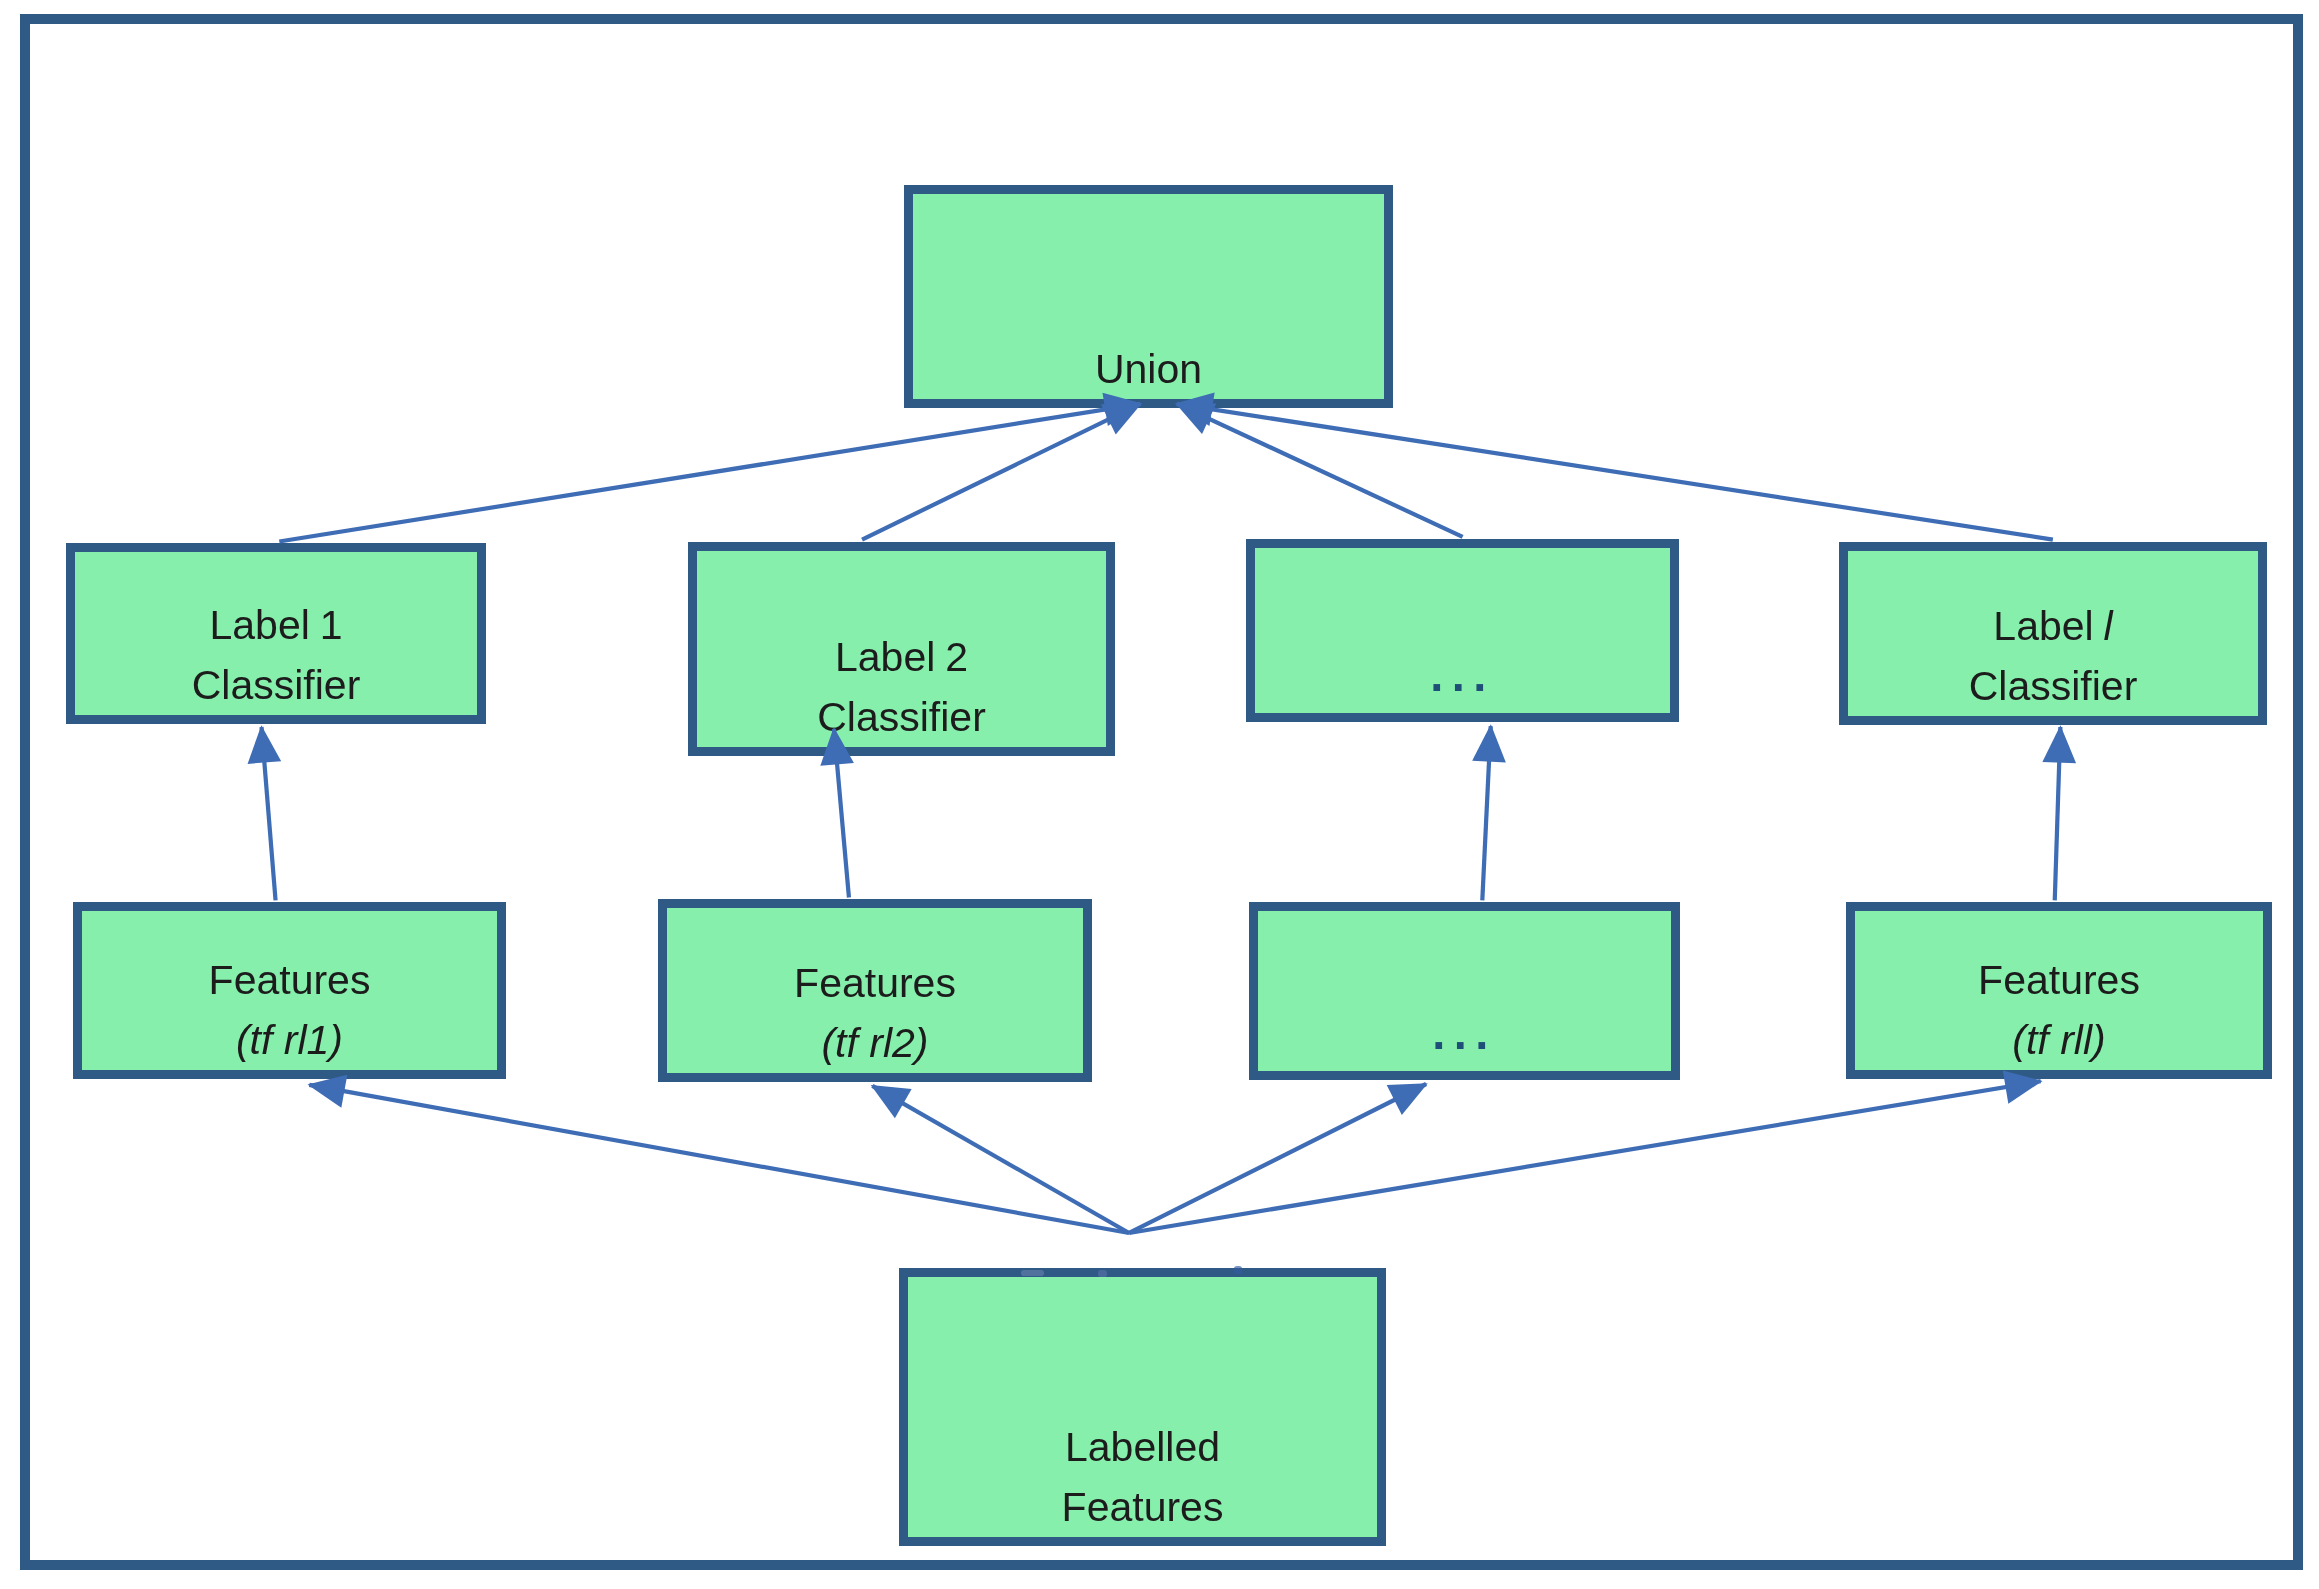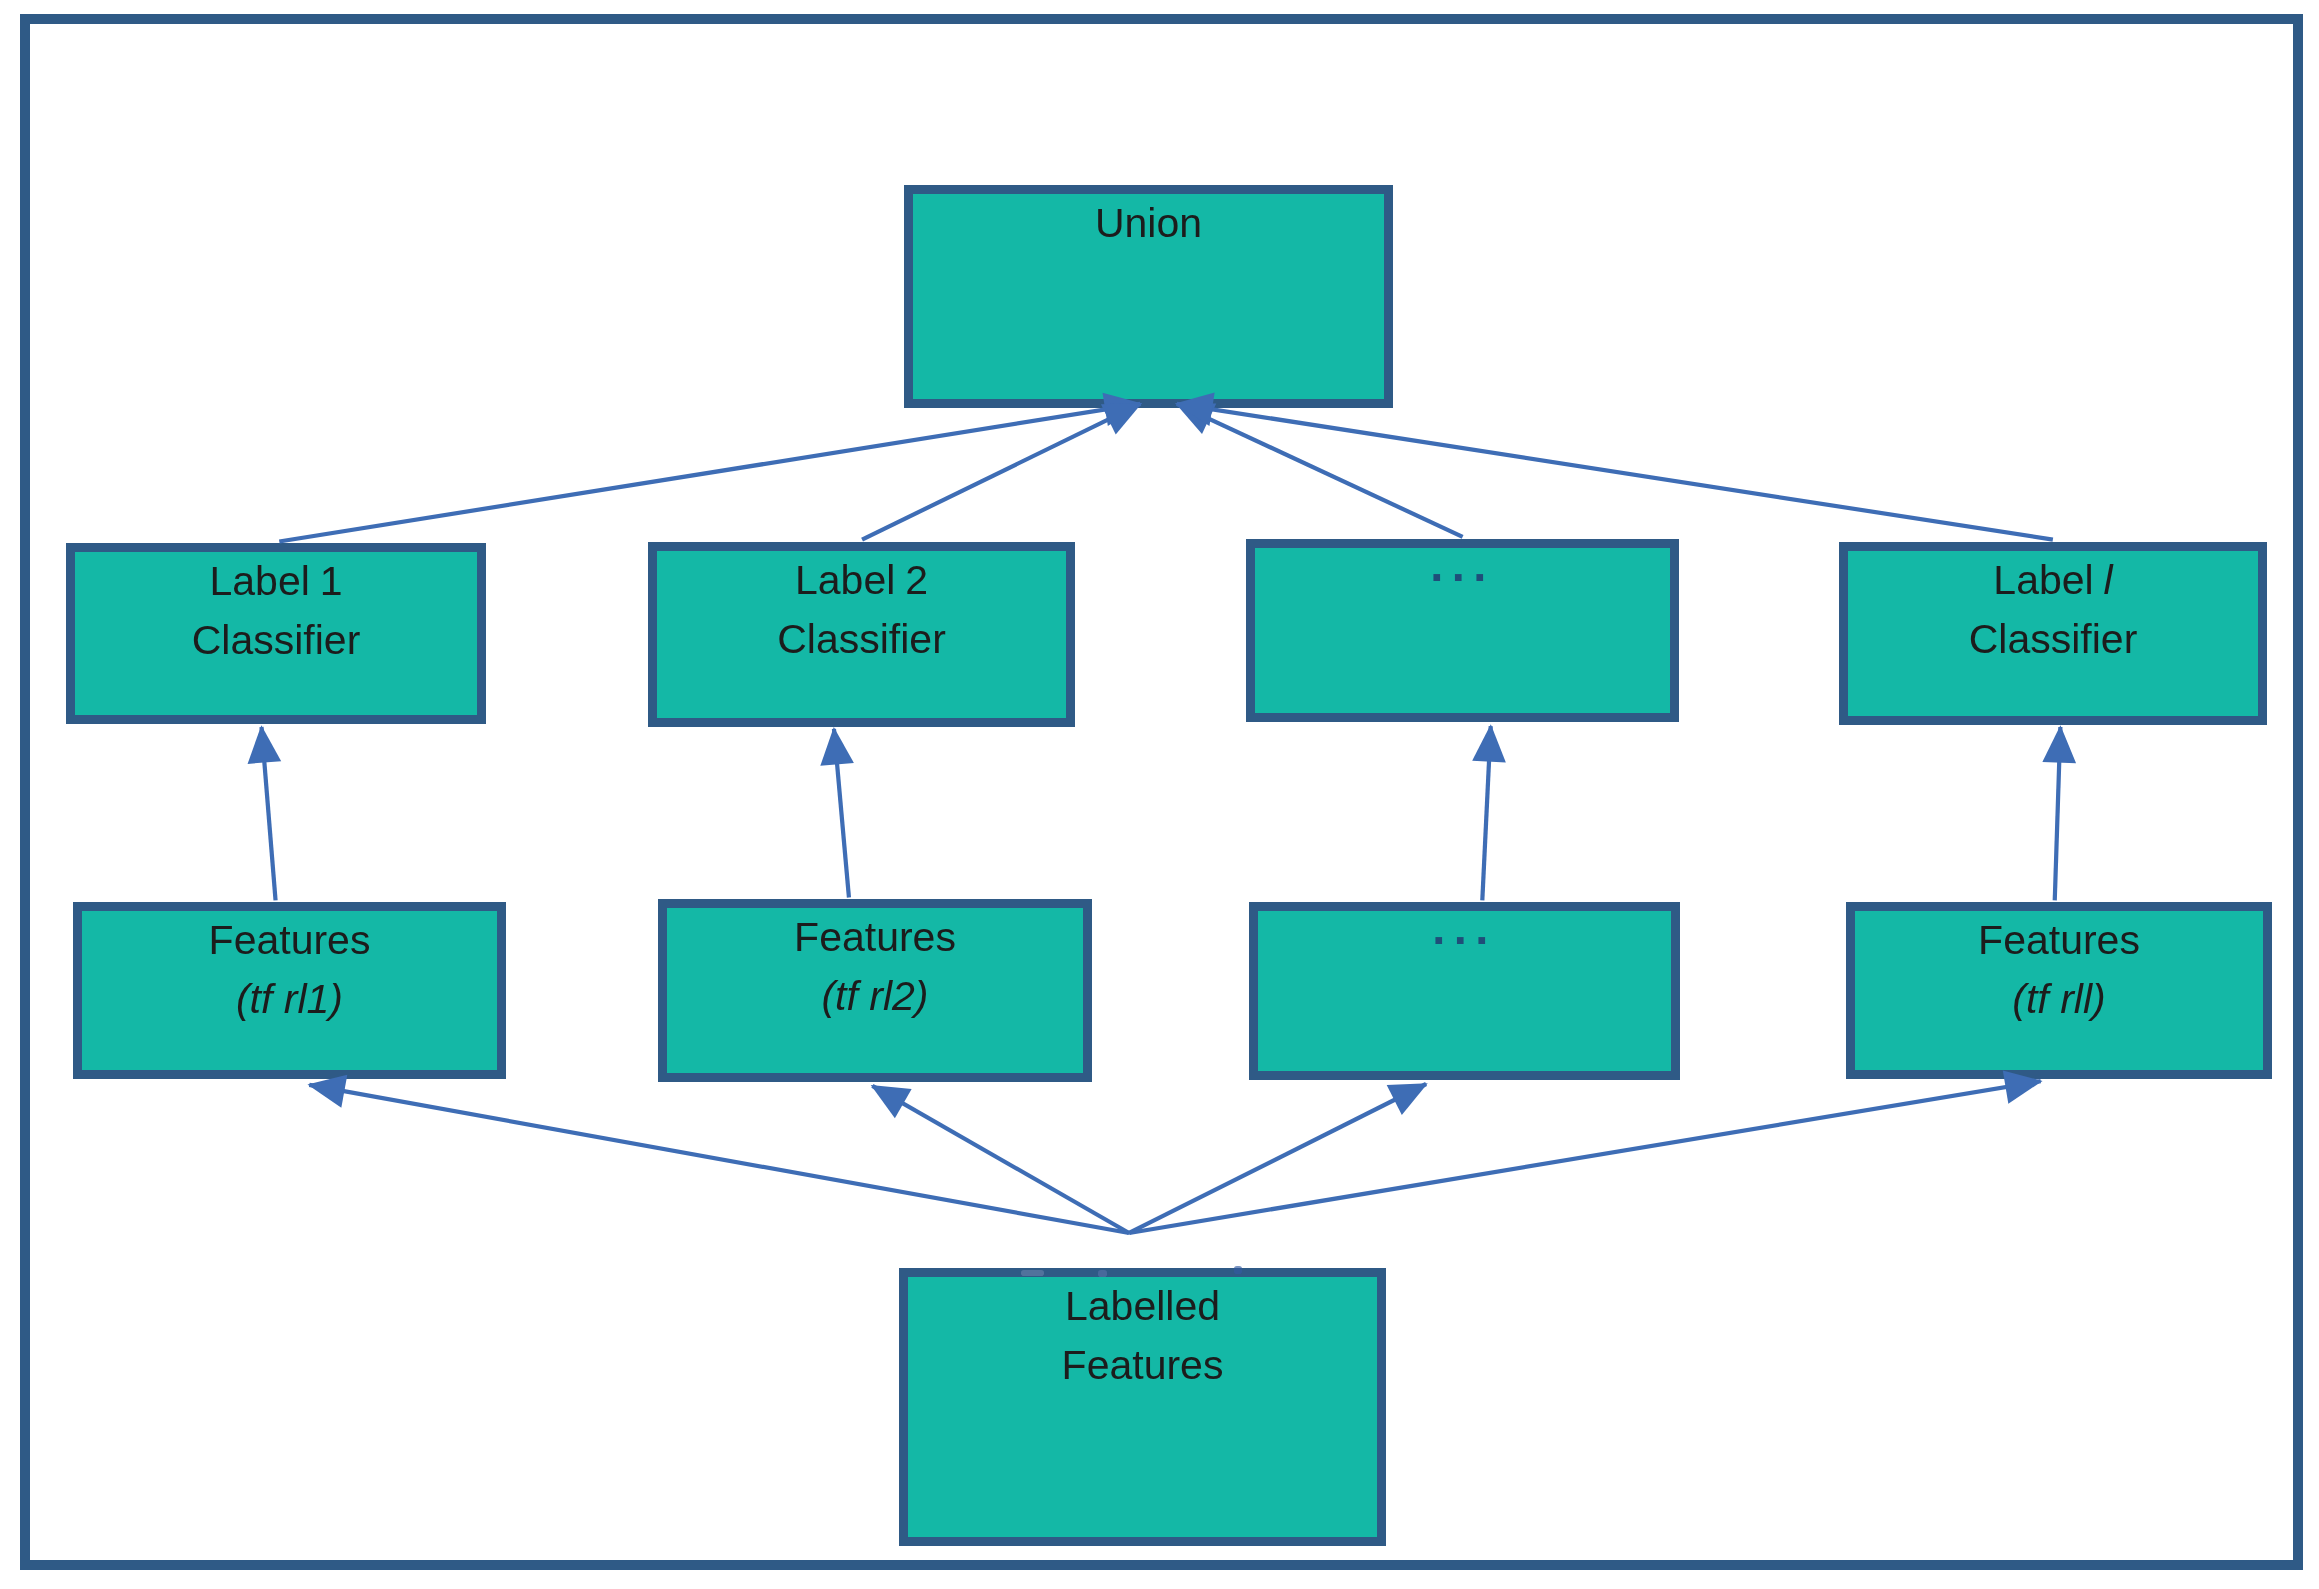--- a/index.html
+++ b/index.html
@@ -25,25 +25,25 @@
     left: 19.7px; top: 14px;
     width: 2283px; height: 1556px;
     border: 10.3px solid var(--frame);
     box-sizing: border-box;
     background: transparent;
   }
   .node {
     position: absolute;
     box-sizing: border-box;
     border: 9.4px solid var(--box);
-    background: #14b8a6;
+    background: #86efac;
     display: flex;
     flex-direction: column;
     align-items: center;
-    justify-content: flex-start;
+    justify-content: flex-end;
     text-align: center;
     font-size: 41px;
   }
   .node-line { line-height: 1.45; white-space: nowrap; }
   .italic { font-style: italic; }
   .suffix { margin-left: 0.24em; }
   .ellipsis {
     font-weight: bold;
     color: var(--ellipsis);
     font-size: 47px;
@@ -69,21 +69,21 @@
 
   <div class="node" style="left:904px; top:185px; width:489px; height:223px;">
     <div class="node-line">Union</div>
   </div>
 
   <div class="node" style="left:66px; top:543px; width:420px; height:181px;">
     <div class="node-line"><span>Label</span><span class="suffix">1</span></div>
     <div class="node-line">Classifier</div>
   </div>
 
-  <div class="node" style="left:648px; top:542px; width:427px; height:185px;">
+  <div class="node" style="left:688px; top:542px; width:427px; height:214px;">
     <div class="node-line"><span>Label</span><span class="suffix">2</span></div>
     <div class="node-line">Classifier</div>
   </div>
 
   <div class="node" style="left:1246px; top:539px; width:433px; height:183px;">
     <div class="ellipsis">...</div>
   </div>
 
   <div class="node" style="left:1839px; top:542px; width:428px; height:183px;">
     <div class="node-line"><span>Label</span><span class="suffix italic">l</span></div>

